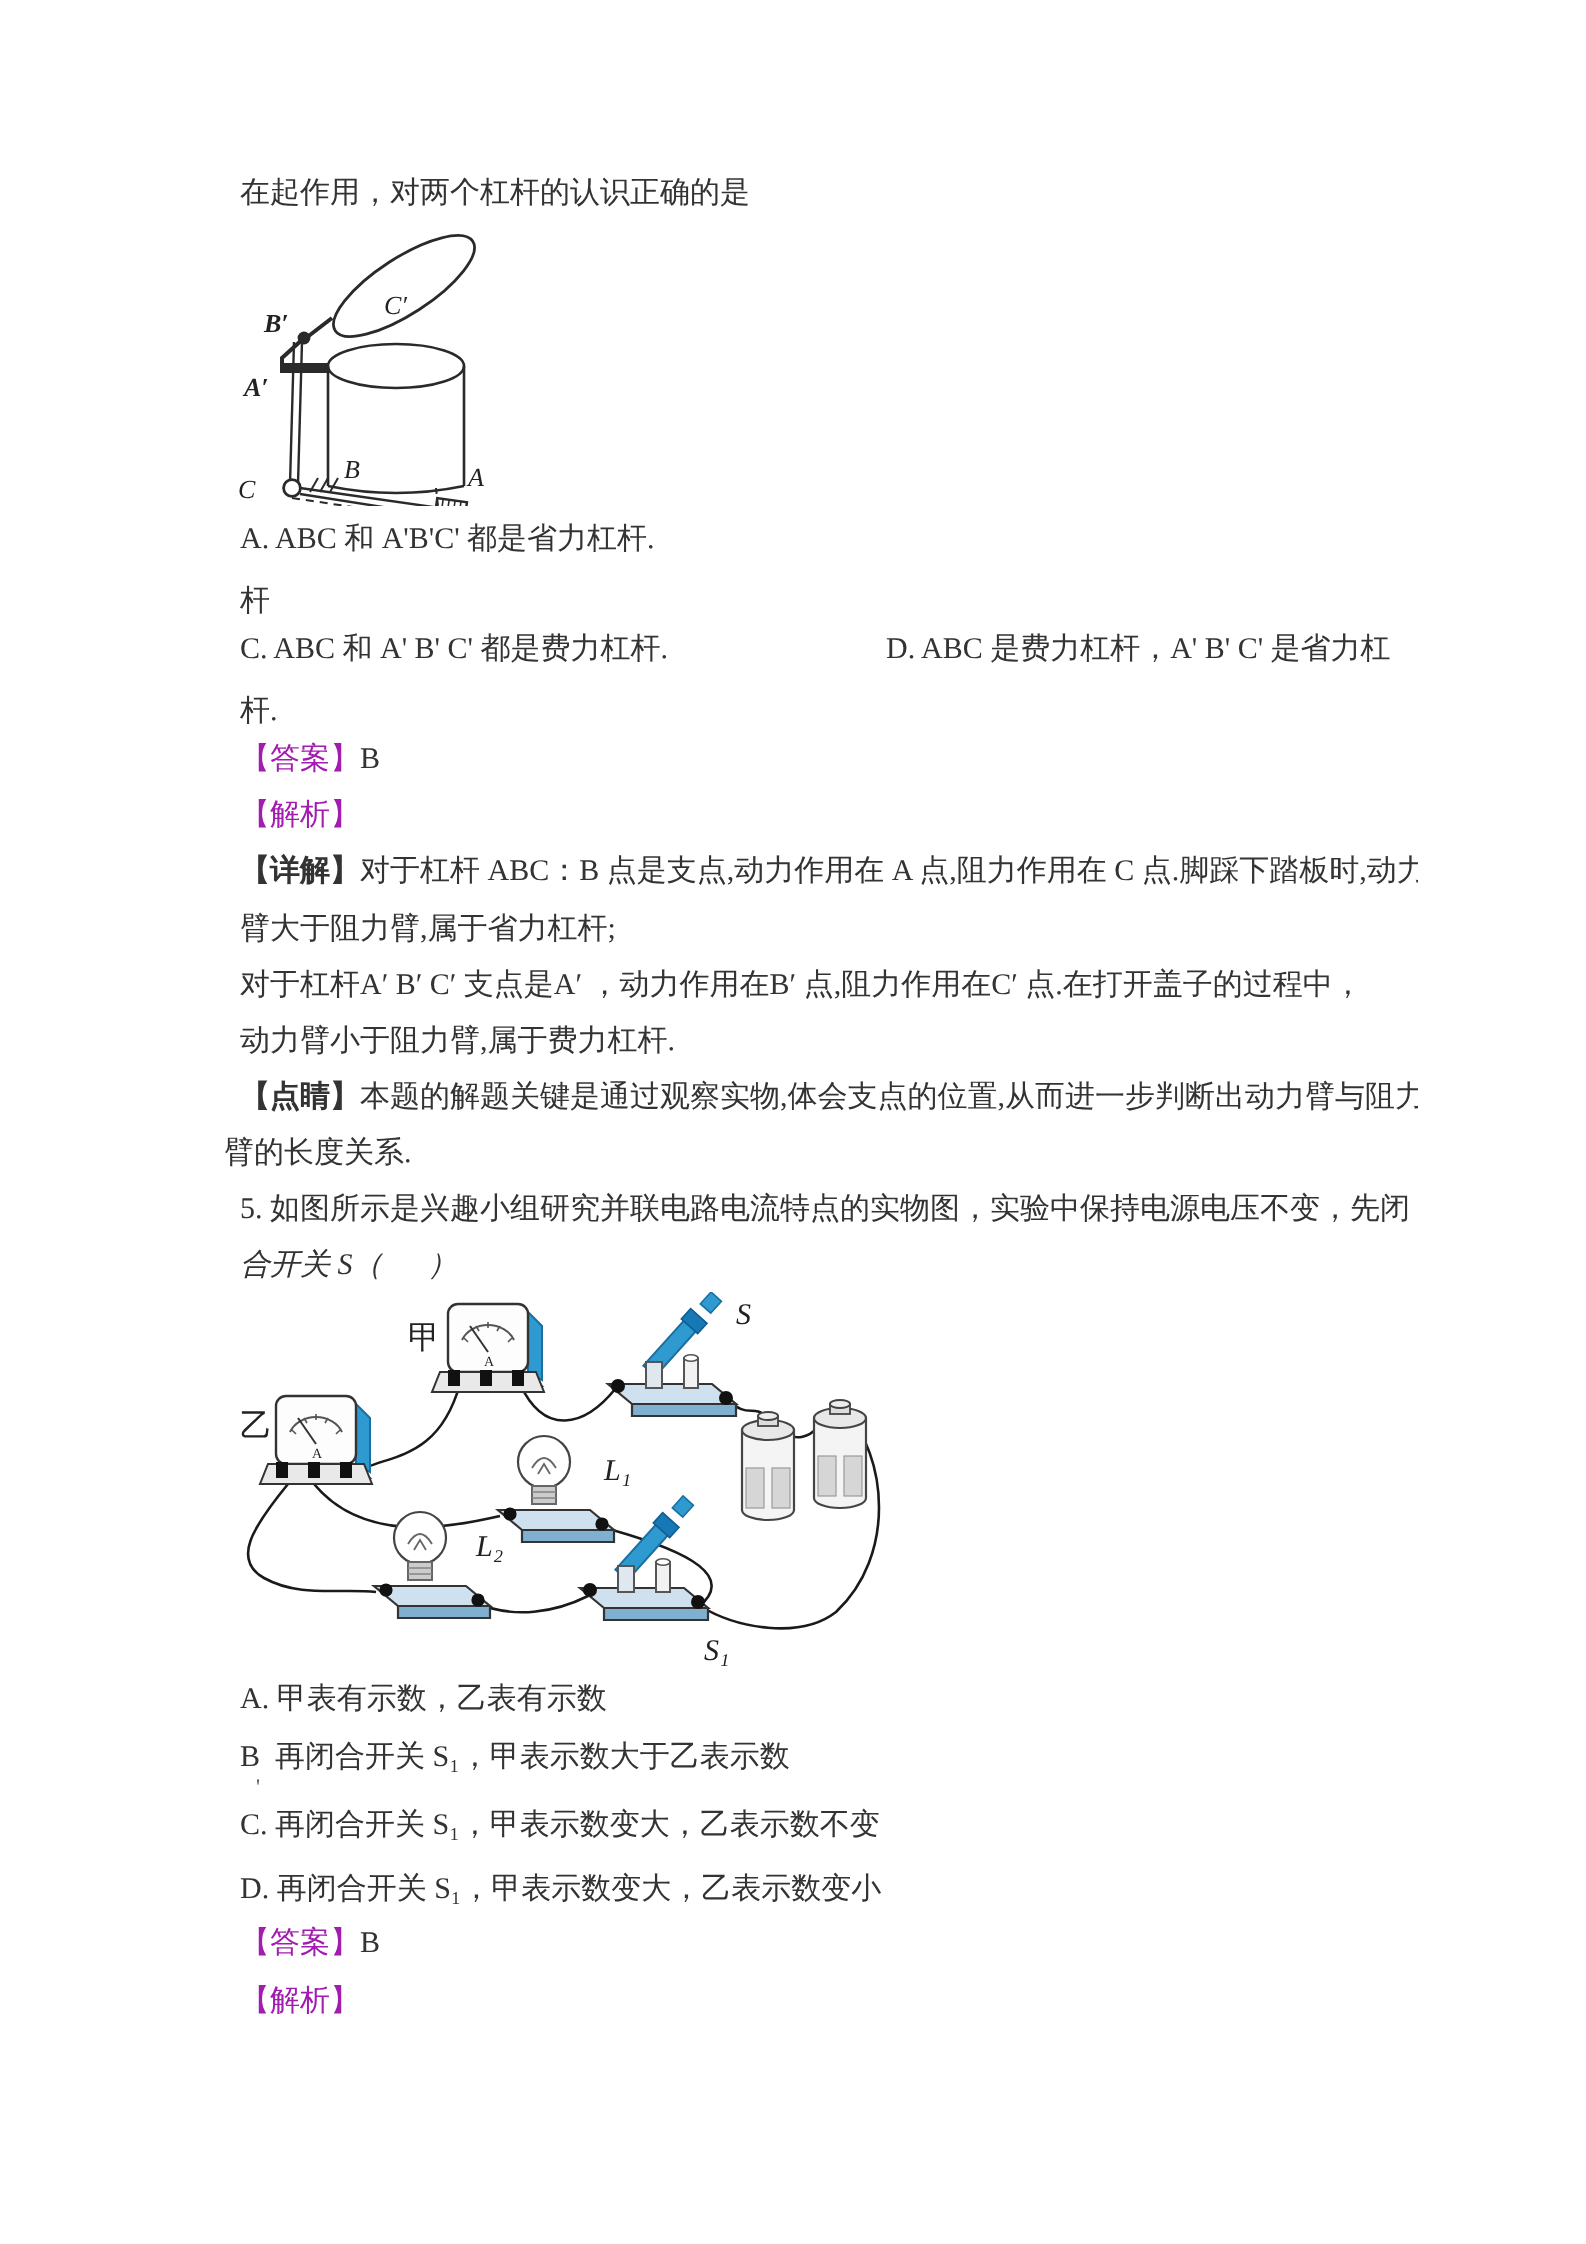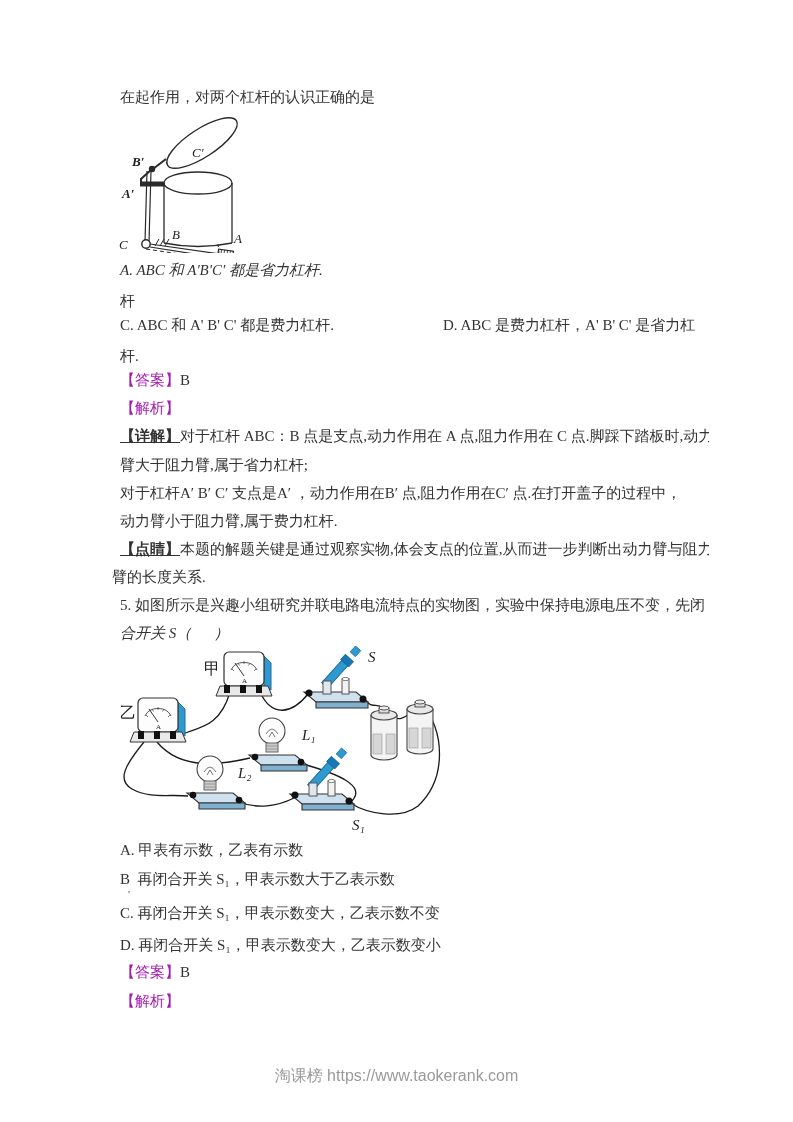--- a/index.html
+++ b/index.html
@@ -2,21 +2,21 @@
 <html><head>
 <meta charset="utf-8">
 <style>
   html,body{margin:0;padding:0;background:#ffffff;}
   .page{
     position:relative;width:709px;height:1122px;background:#fff;overflow:hidden;
     font-family:"Liberation Serif","DejaVu Serif",serif;color:#333;border-radius:31px;
   }
   .line{position:absolute;font-size:15px;line-height:1.25;white-space:pre;color:#333;}
   .blue{color:#a21caf;}
-  .boldlabel{font-weight:bold;text-decoration:underline;}
+  .boldlabel{font-weight:bold;}
   .footer{
     position:absolute;left:0;top:1066px;width:793px;text-align:center;
     color:#9a9a9a;font-size:16px;font-family:"Liberation Sans","DejaVu Sans",sans-serif;
   }
   .fig{position:absolute;}
   .stray{position:absolute;font-size:11px;color:#555;}
   svg text{font-family:"Liberation Serif","DejaVu Serif",serif;fill:#222;}
 </style>
 </head>
 <body>
@@ -65,21 +65,21 @@
     <g transform="rotate(8 113 141)">
       <rect x="106" y="137" width="15" height="8" fill="#fff" stroke="#2a2a2a" stroke-width="1.2"></rect>
       <path d="M109,137 v8 M112,137 v8 M115,137 v8 M118,137 v8" stroke="#2a2a2a" stroke-width="0.8"></path>
     </g>
     <text x="122" y="130" font-size="13" font-style="italic">A</text>
 
     <path d="M34,136 L122,149" stroke="#2a2a2a" stroke-width="1" stroke-dasharray="4,3" fill="none"></path>
     <path d="M106,131 L108,149" stroke="#2a2a2a" stroke-width="1" stroke-dasharray="3,3" fill="none"></path>
   </svg>
 
-  <div class="line" style="left:120px;top:261px;font-style:italic;">A. ABC 和 A'B'C' 都是省力杠杆.</div>
+  <div class="line" style="left:120px;top:261px;">A. ABC 和 A'B'C' 都是省力杠杆.</div>
   <div class="line" style="left:120px;top:292px;">杆</div>
   <div class="line" style="left:120px;top:316px;">C. ABC 和 A' B' C' 都是费力杠杆.</div>
   <div class="line" style="left:443px;top:316px;">D. ABC 是费力杠杆，A' B' C' 是省力杠</div>
   <div class="line" style="left:120px;top:347px;">杆.</div>
 
   <div class="line" style="left:120px;top:371px;"><span class="blue">【答案】</span><span>B</span></div>
   <div class="line blue" style="left:120px;top:399px;">【解析】</div>
   <div class="line" style="left:120px;top:427px;"><span class="boldlabel">【详解】</span><span>对于杠杆 ABC：B 点是支点,动力作用在 A 点,阻力作用在 C 点.脚踩下踏板时,动力</span></div>
   <div class="line" style="left:120px;top:456px;">臂大于阻力臂,属于省力杠杆;</div>
   <div class="line" style="left:120px;top:484px;">对于杠杆A′ B′ C′ 支点是A′ ，动力作用在B′ 点,阻力作用在C′ 点.在打开盖子的过程中，</div>
@@ -177,15 +177,14 @@
 
   <div class="line" style="left:120px;top:841px;">A. 甲表有示数，乙表有示数</div>
   <div class="line" style="left:120px;top:870px;">B  再闭合开关 S₁，甲表示数大于乙表示数</div>
   <div class="stray" style="left:128px;top:888px;">'</div>
   <div class="line" style="left:120px;top:904px;">C. 再闭合开关 S₁，甲表示数变大，乙表示数不变</div>
   <div class="line" style="left:120px;top:936px;">D. 再闭合开关 S₁，甲表示数变大，乙表示数变小</div>
 
   <div class="line" style="left:120px;top:963px;"><span class="blue">【答案】</span><span>B</span></div>
   <div class="line blue" style="left:120px;top:992px;">【解析】</div>
 
-  <div class="footer">淘课榜 https://www.taokerank.com</div>
 
 </div>
 
 </body></html>

